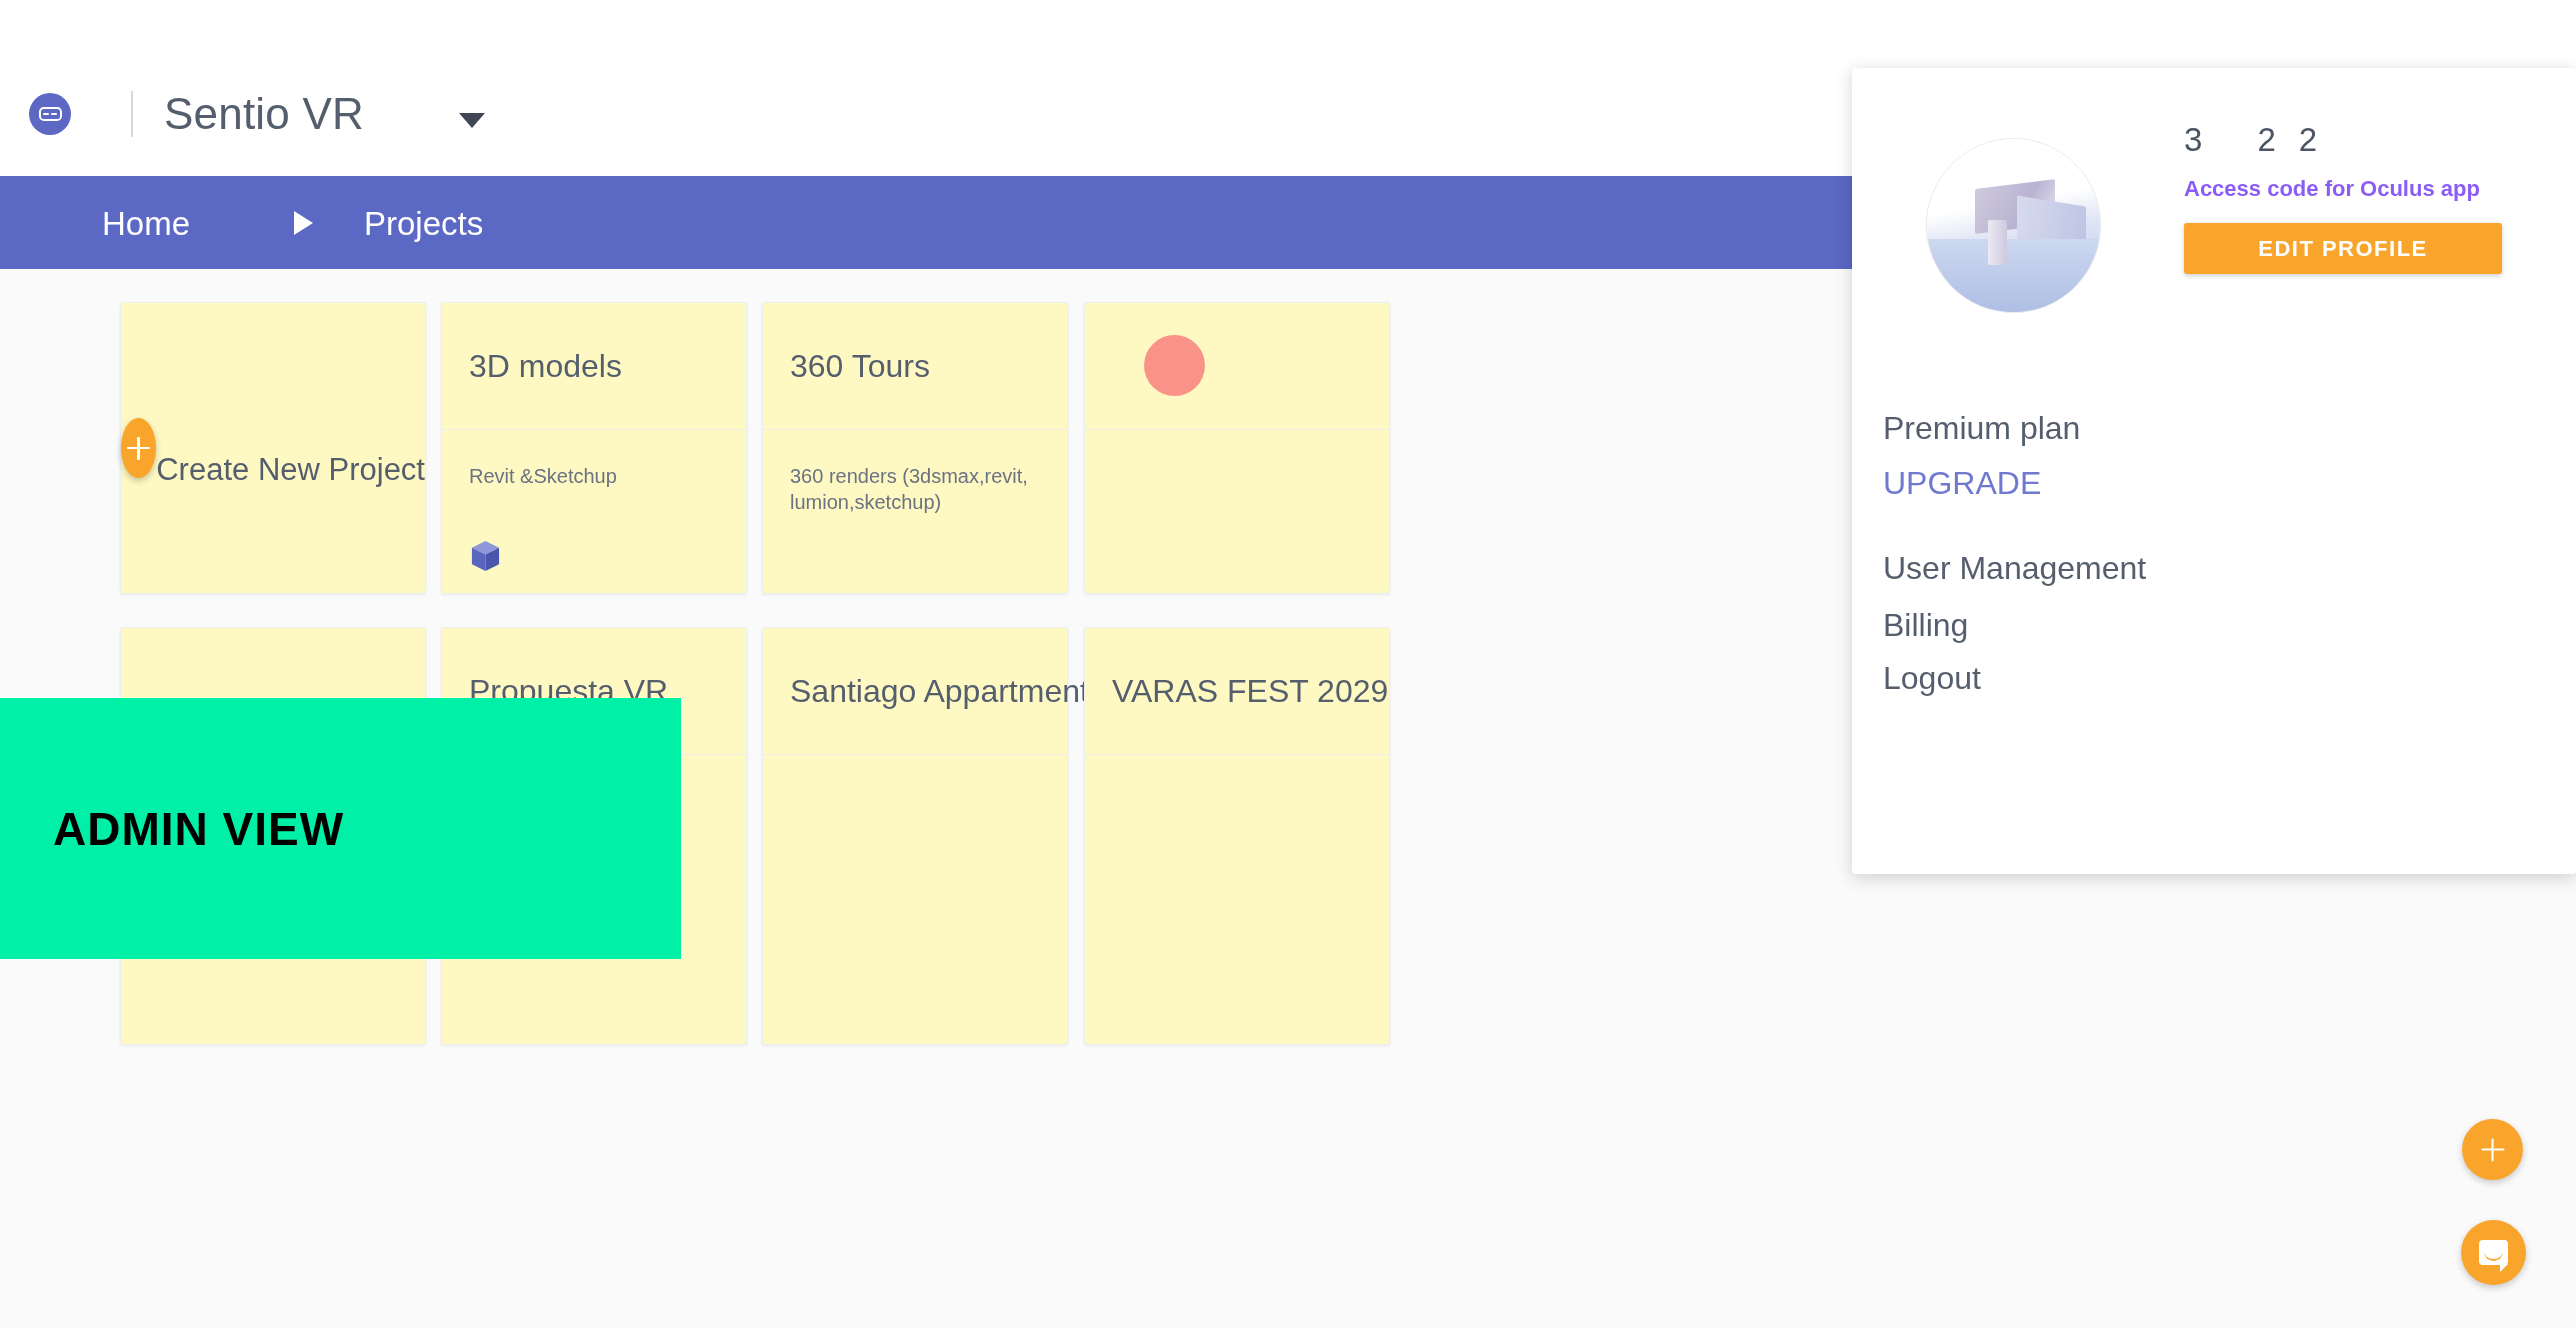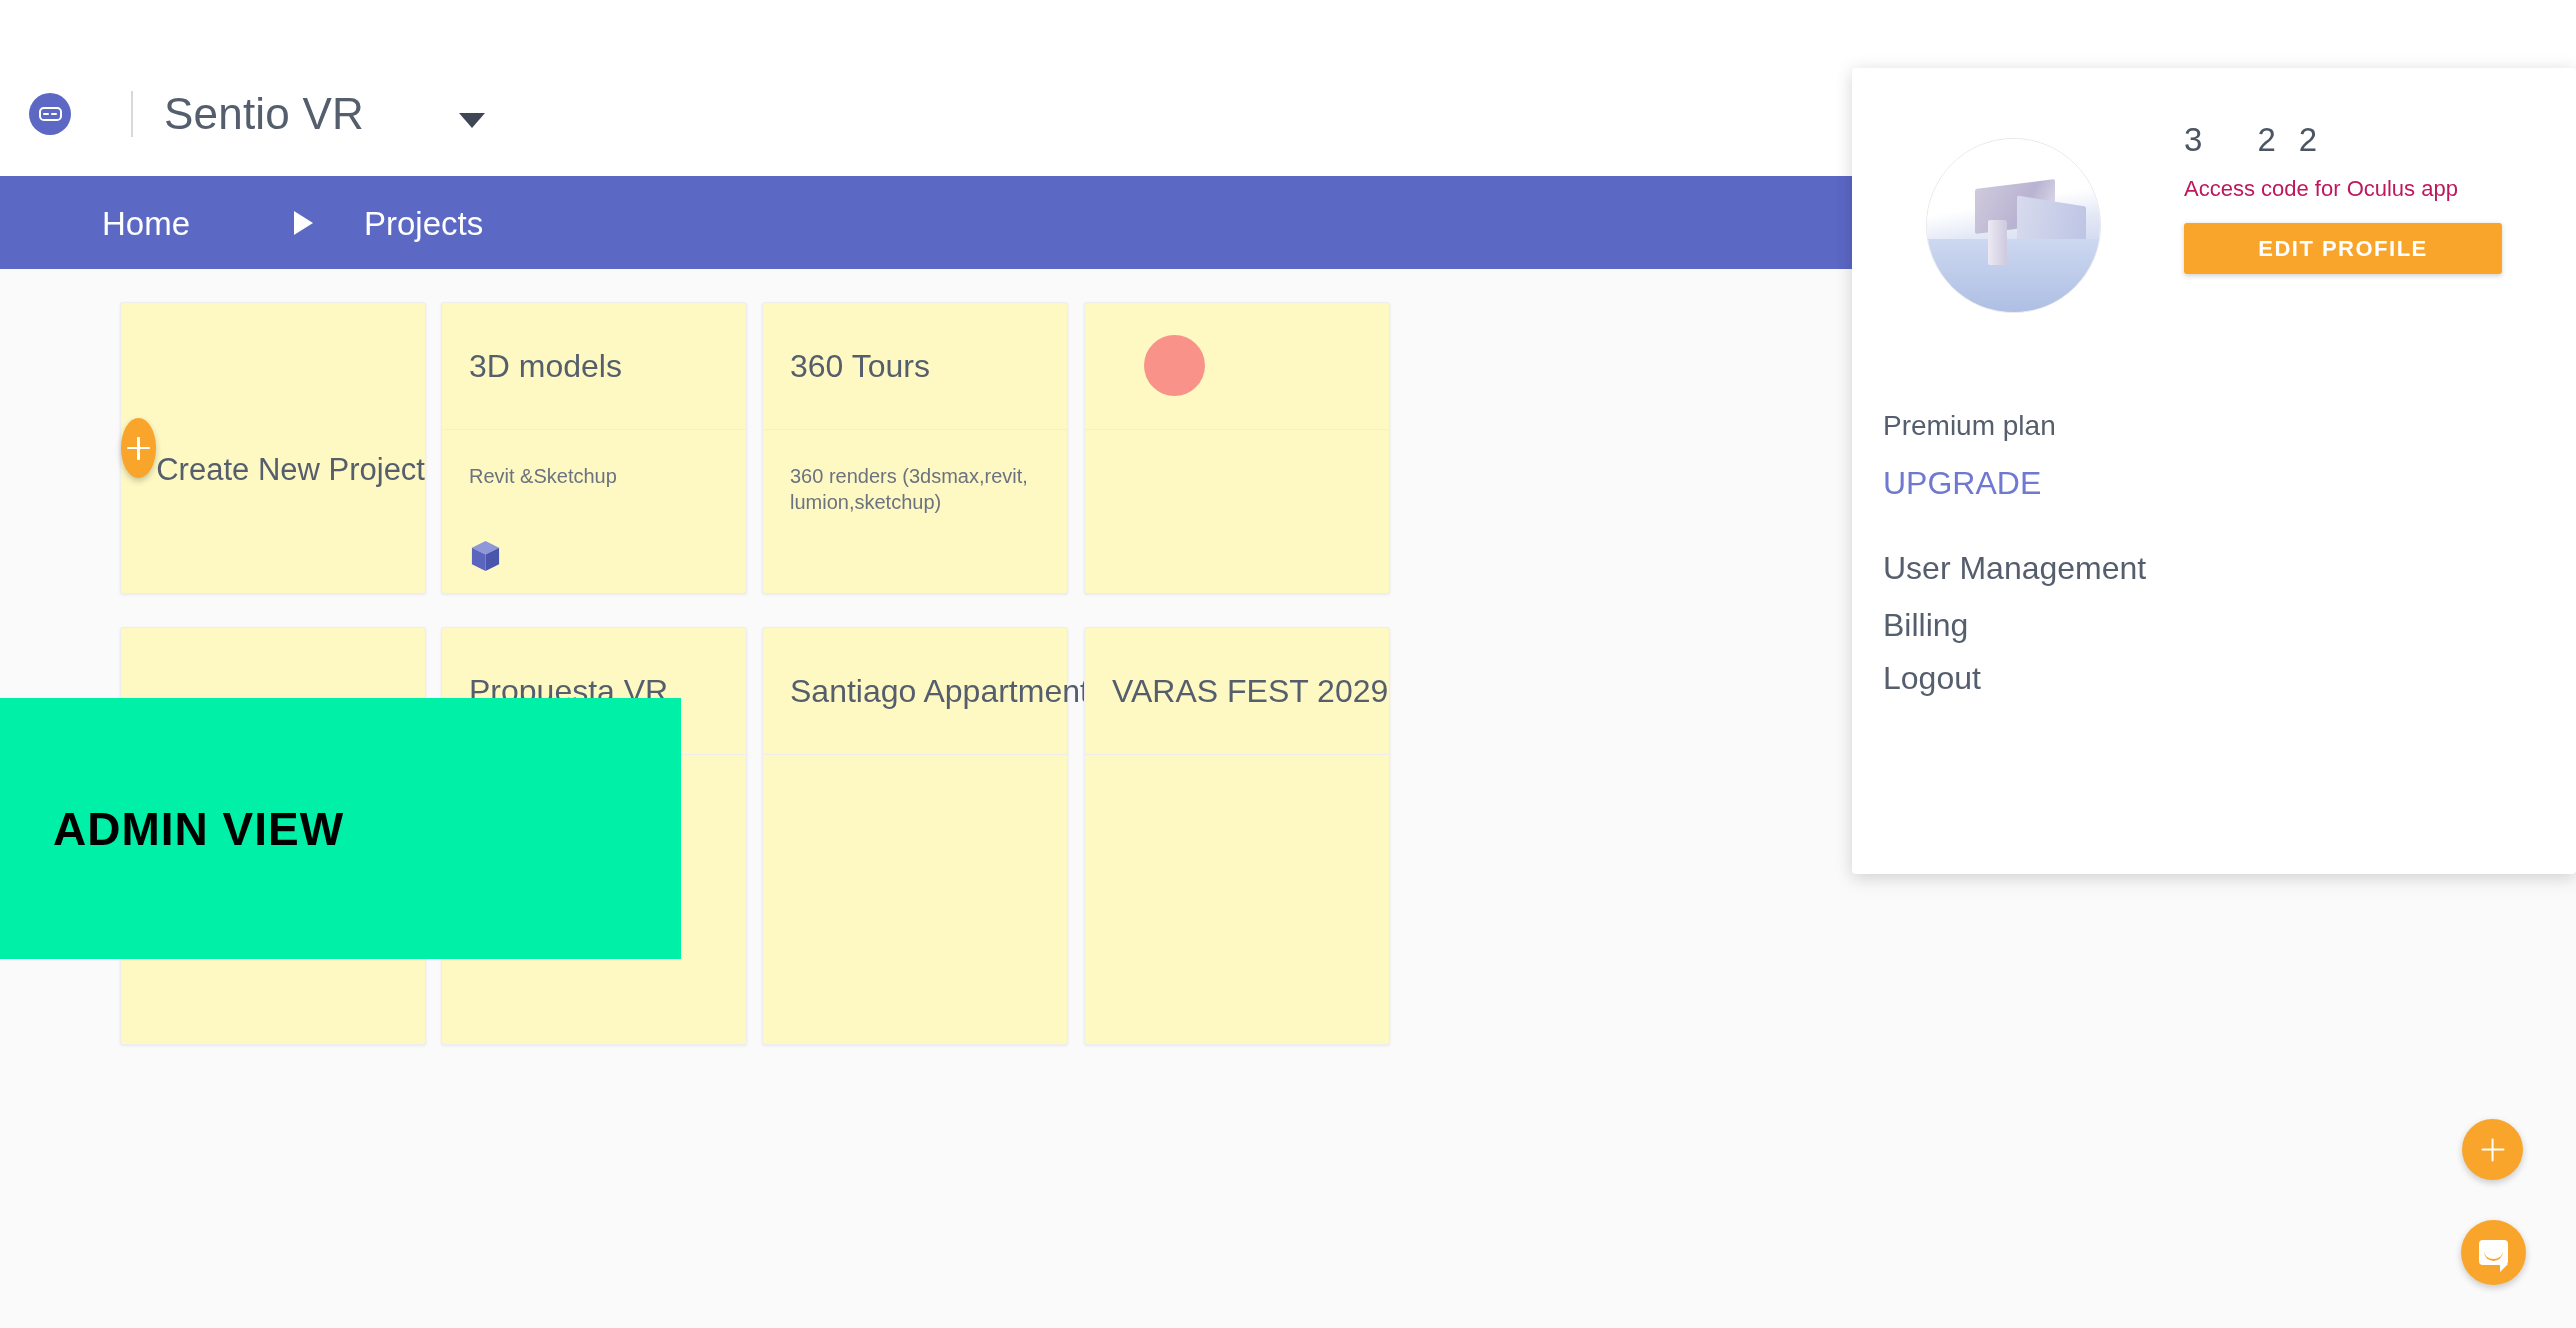--- a/index.html
+++ b/index.html
@@ -228,43 +228,44 @@
     left: 332px; top: 53px;
     font-size: 33px;
     color: #4b5563;
     letter-spacing: 23px;
     white-space: nowrap;
   }
   .access-code-label {
     position: absolute;
     left: 332px; top: 108px;
     font-size: 22px;
-    color: #be185d;
-    white-space: nowrap;
+    color: #8b5cf6;
+    white-space: nowrap;
+    font-weight: bold;
   }
   .edit-profile-btn {
     position: absolute;
     left: 332px; top: 155px;
     width: 318px; height: 51px;
     background: #f9a52b;
     border: none;
     border-radius: 2.9px;
     box-shadow: 0 1.9px 4.8px rgba(0,0,0,0.18);
     color: #ffffff;
     font-size: 22px;
     font-weight: bold;
     letter-spacing: 1.5px;
     font-family: "Liberation Sans", sans-serif;
     cursor: pointer;
   }
 
   .plan-name {
     position: absolute;
     left: 31px; top: 342px;
-    font-size: 28px;
+    font-size: 32px;
     color: #555e6d;
     white-space: nowrap;
   }
   .upgrade-link {
     position: absolute;
     left: 31px; top: 397px;
     font-size: 32px;
     color: #6e79cf;
     white-space: nowrap;
     cursor: pointer;

